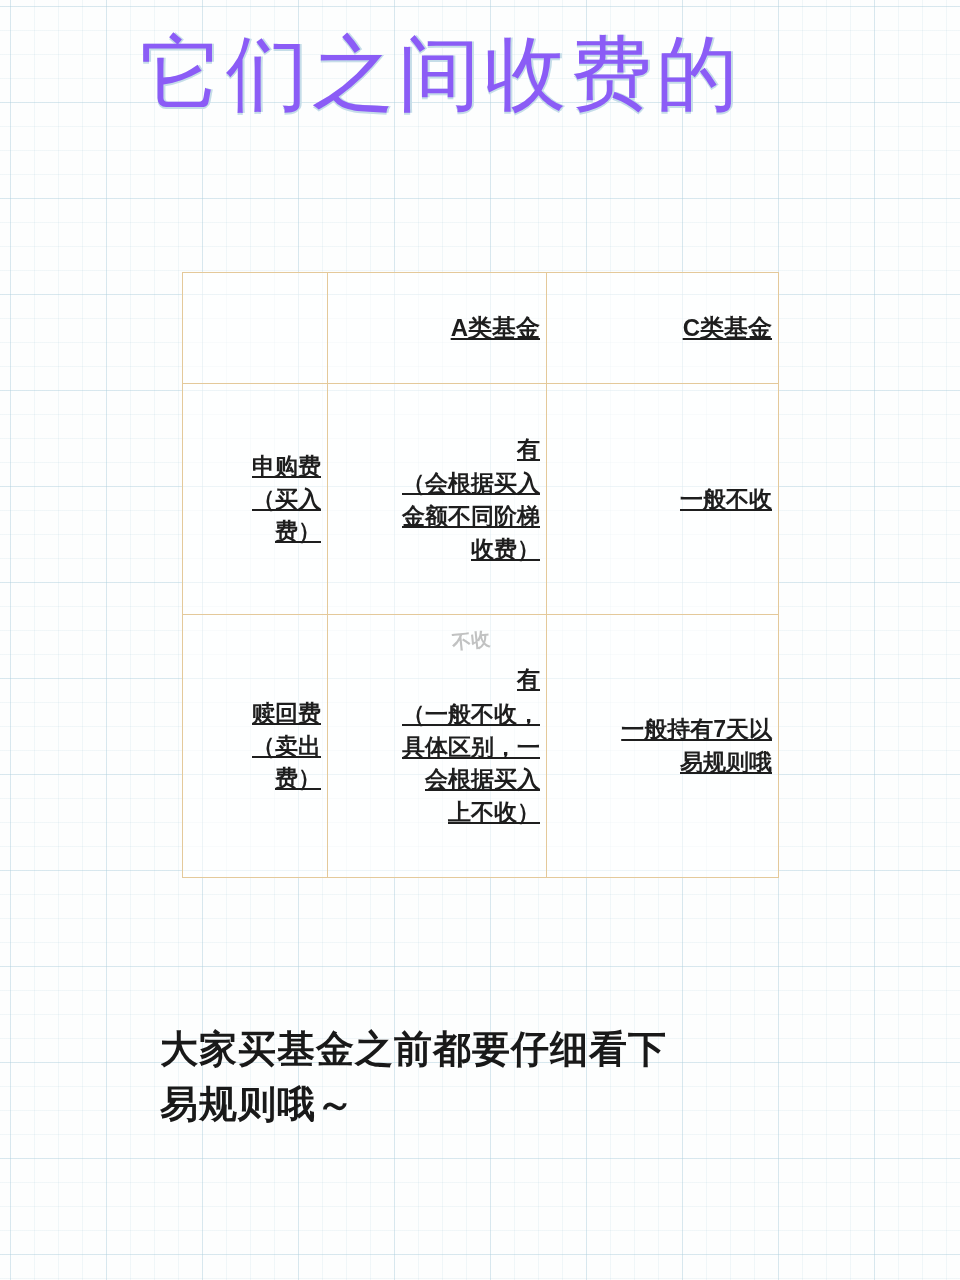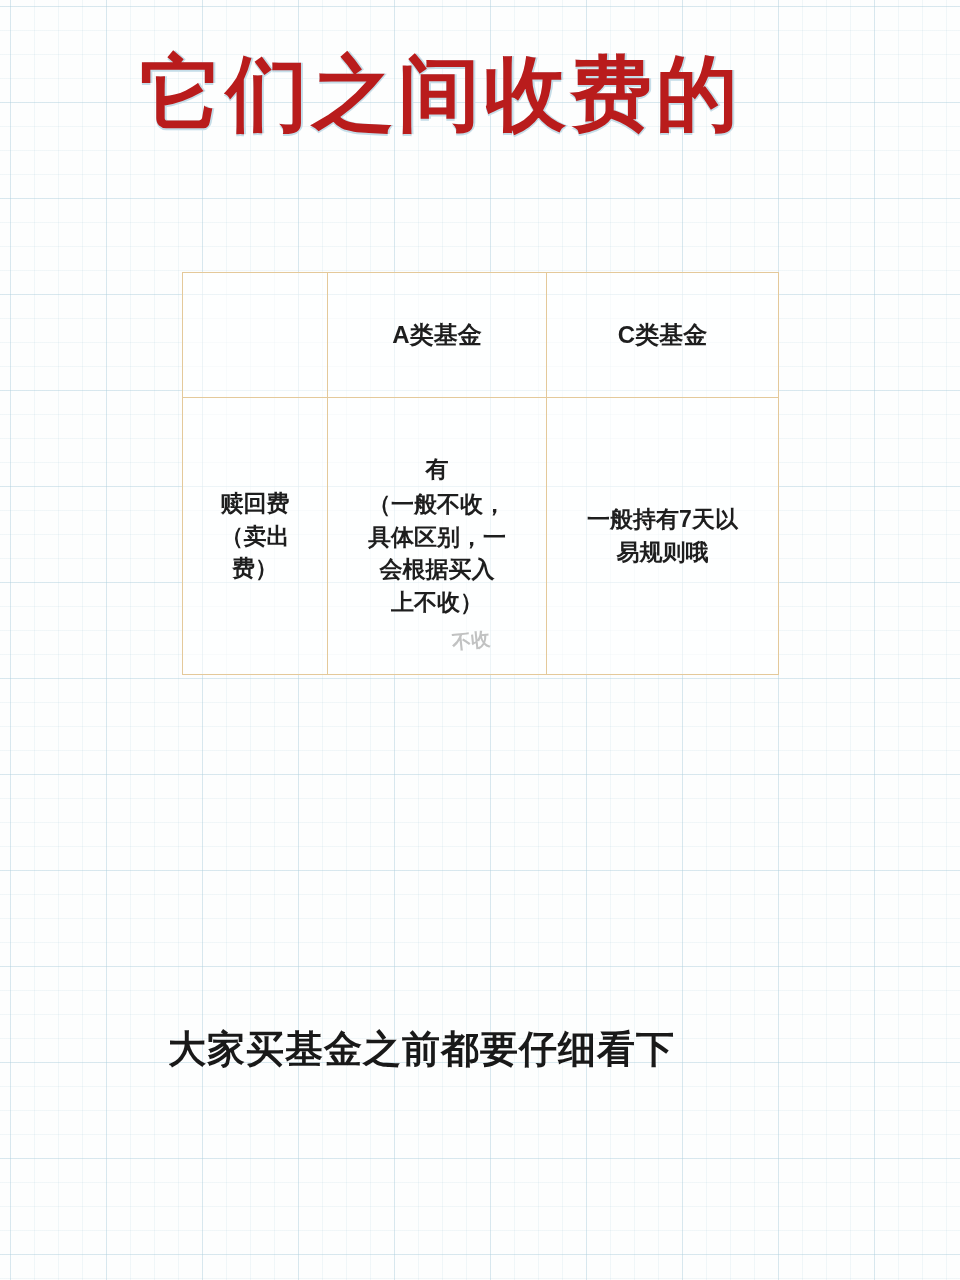--- a/index.html
+++ b/index.html
@@ -37,54 +37,54 @@
     height: 1280px;
     box-sizing: border-box;
   }
 
   
   .title {
     position: absolute;
     left: 140px;
     top: 24px;
     width: 700px;
-    color: #b91c1c;
+    color: #8b5cf6;
     font-size: 82px;
     line-height: 1.22;
-    font-weight: bold;
+    font-weight: normal;
     letter-spacing: 4px;
     text-shadow:
       2px 0 0 #c5dde8,
       0 2px 0 #c5dde8;
-    margin-top: 20px;
   }
   .title-line {
     display: block;
     white-space: nowrap;
   }
 
   
   .fee-table {
     position: absolute;
     left: 182px;
     top: 272px;
     width: 596px;
     border-collapse: collapse;
     table-layout: fixed;
     background: rgba(255,255,255,0.55);
   }
   .fee-table td, .fee-table th {
     border: 1.5px solid #e4c99a;
-    padding: 23px 6px;
-    text-align: center;
+    padding: 16px 6px;
+    text-align: right;
     vertical-align: middle;
     color: #1e1e1e;
     font-weight: bold;
     font-size: 23px;
     line-height: 1.42;
+    text-decoration: underline;
   }
   .fee-table col.c0 { width: 145px; }
   .fee-table col.c1 { width: 219px; }
   .fee-table col.c2 { width: 232px; }
 
   .hdr-row th {
     height: 78px;
     font-size: 24px;
     font-weight: bold;
   }
@@ -109,21 +109,21 @@
     color: rgba(120,120,120,0.45);
     transform: rotate(-6deg);
     font-weight: bold;
     z-index: 3;
     pointer-events: none;
   }
 
   
   .footer-note {
     position: absolute;
-    left: 168px;
+    left: 160px;
     top: 1022px;
     width: 640px;
     color: #191919;
     font-size: 38px;
     font-weight: bold;
     line-height: 1.46;
     letter-spacing: 1px;
   }
   .footer-note span { display: block; white-space: nowrap; }
 </style>
@@ -145,20 +145,36 @@
         <col class="c2">
     </colgroup>
     <thead>
       <tr class="hdr-row">
         <th class="hdr-blank"></th>
         <th>A类基金</th>
         <th>C类基金</th>
       </tr>
     </thead>
     <tbody>
+      <tr class="r1">
+        <td class="row-label cell-lines">
+          <span>申购费</span>
+          <span>（买入</span>
+          <span>费）</span>
+        </td>
+        <td class="cell-lines">
+          <span class="lead">有</span>
+          <span>（会根据买入</span>
+          <span>金额不同阶梯</span>
+          <span>收费）</span>
+        </td>
+        <td class="cell-lines">
+          <span>一般不收</span>
+        </td>
+      </tr>
       <tr class="r3">
         <td class="row-label cell-lines">
           <span>赎回费</span>
           <span>（卖出</span>
           <span>费）</span>
         </td>
         <td class="cell-lines">
           <span class="lead">有</span>
           <span>（一般不收，</span>
           <span>具体区别，一</span>
@@ -170,15 +186,16 @@
           <span>易规则哦</span>
         </td>
       </tr>
     </tbody>
   </table>
 
   <div class="smudge">不收</div>
 
   <div class="footer-note">
     <span>大家买基金之前都要仔细看下</span>
+    <span>易规则哦～</span>
   </div>
 
 </div>
 
 </body></html>

